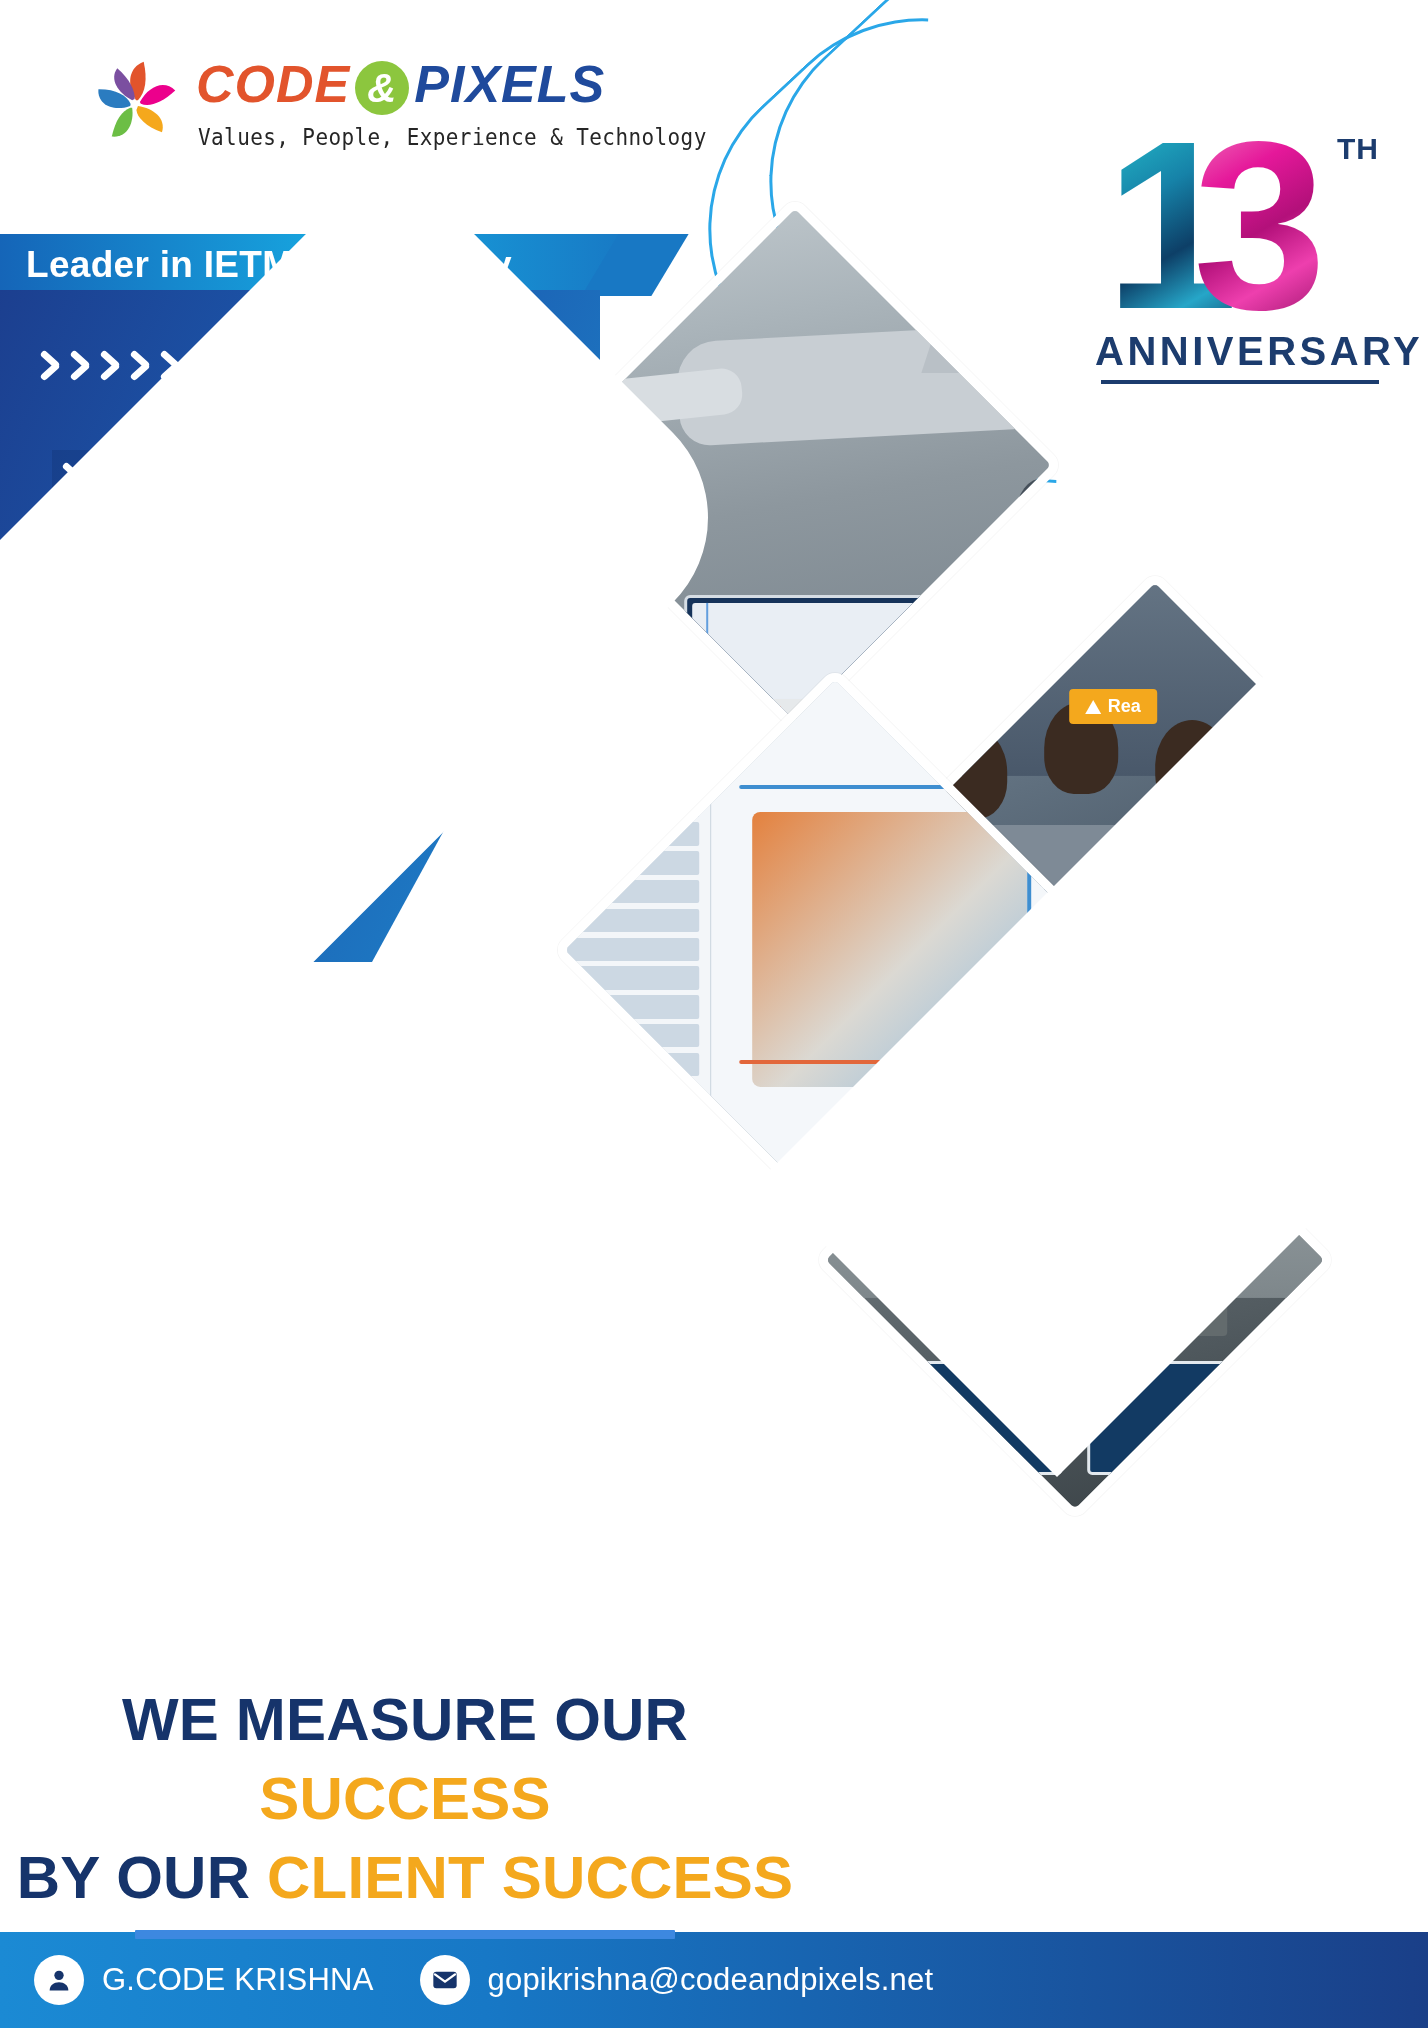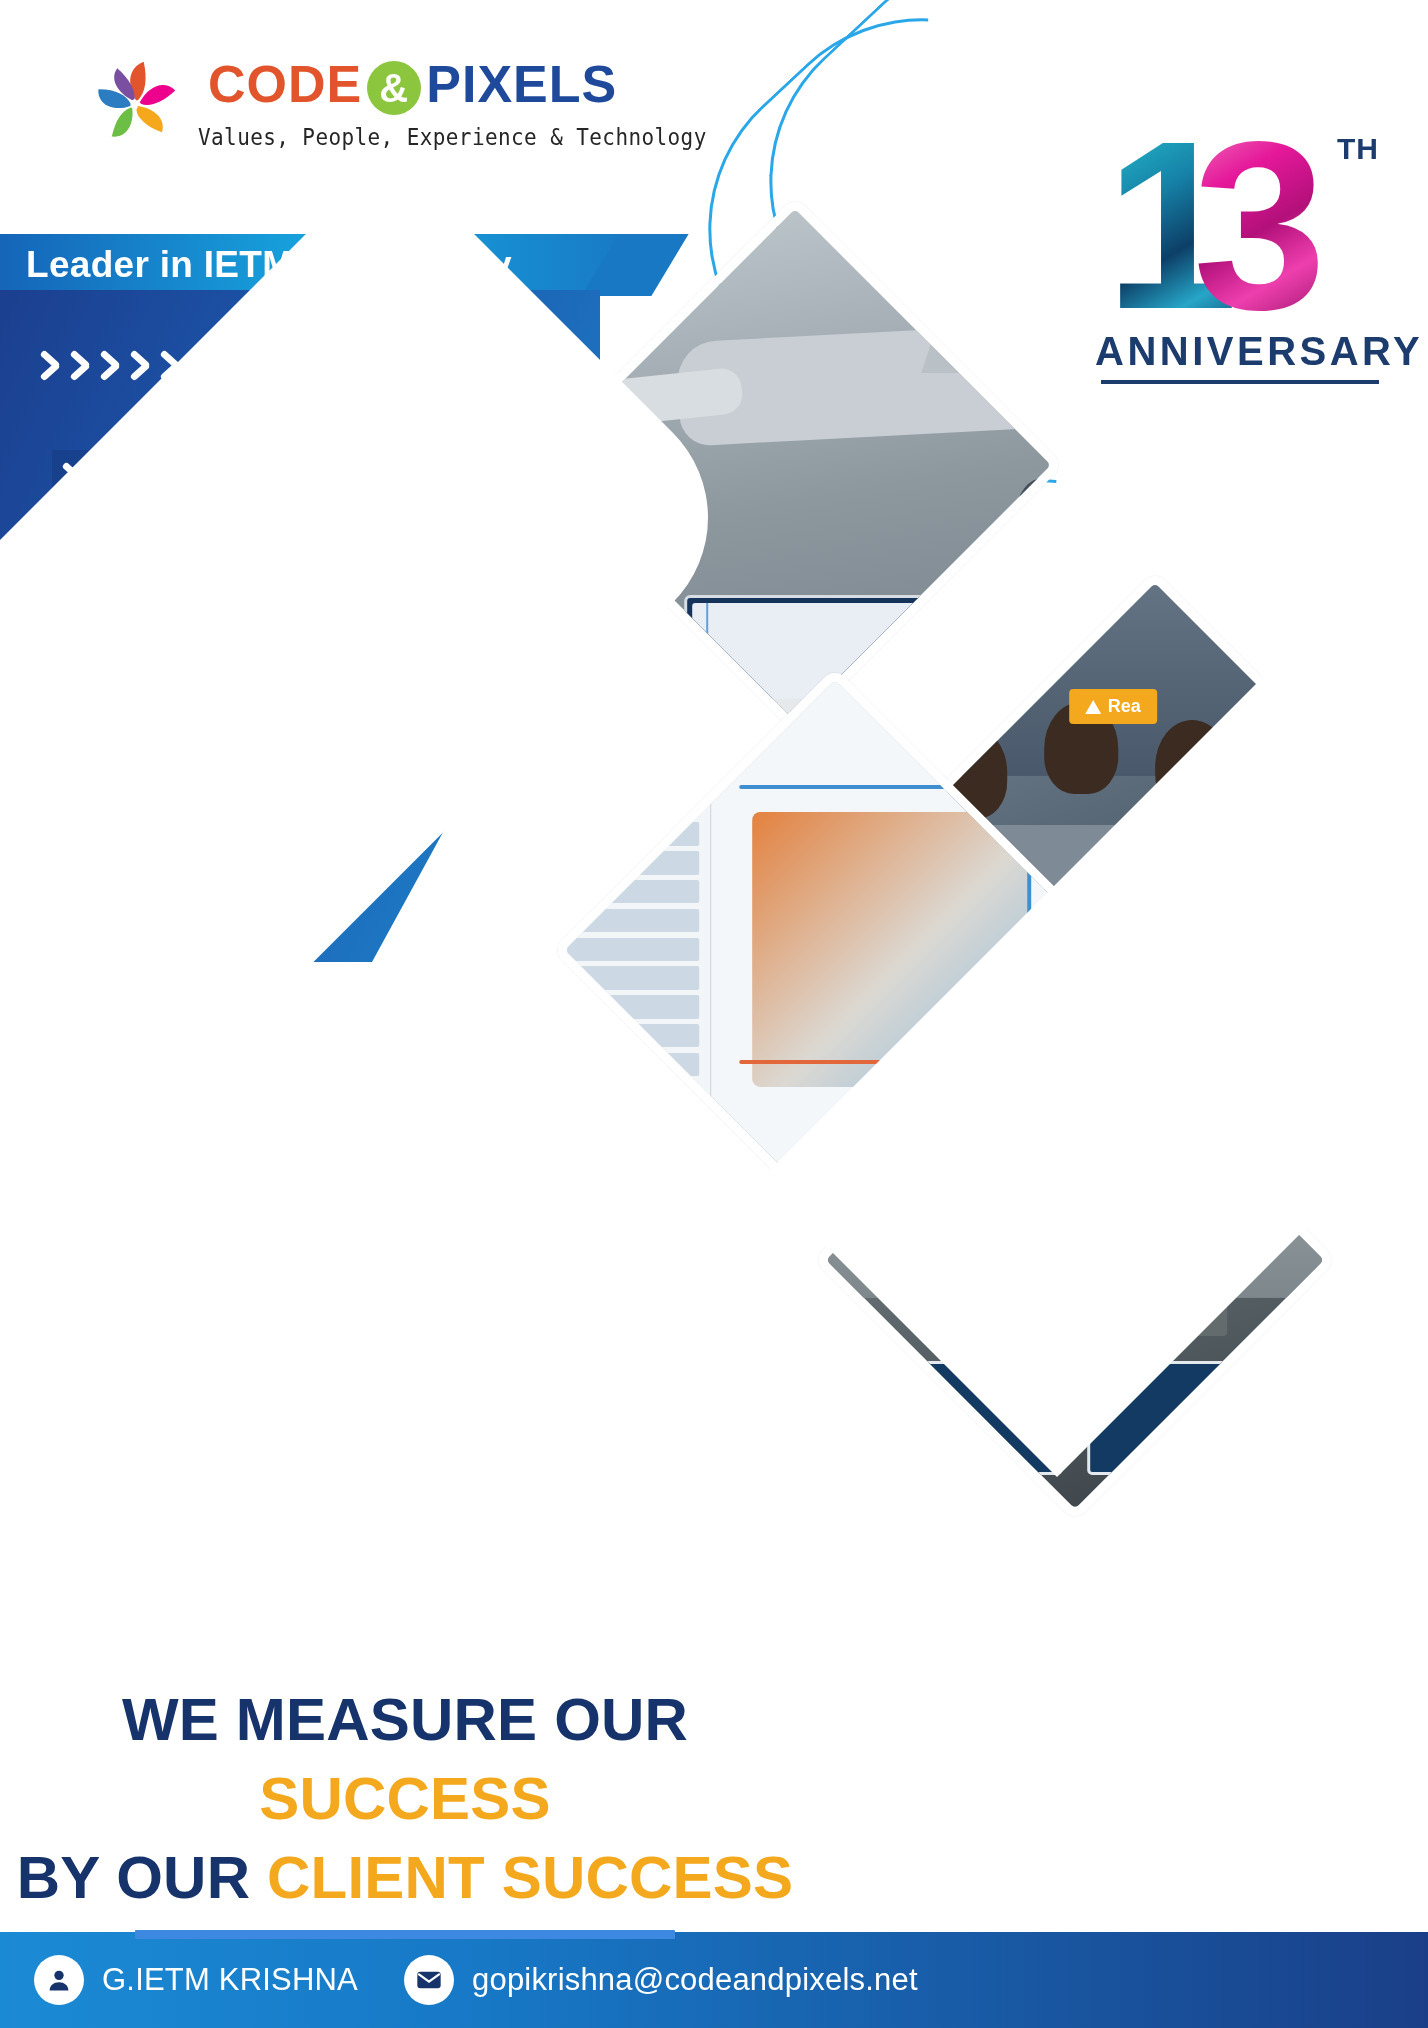--- a/index.html
+++ b/index.html
@@ -9,21 +9,21 @@
     font-family:"Liberation Sans", sans-serif;
     position:relative; overflow:hidden;
   }
 
   
   .poster { position:absolute; inset:0; background:#ffffff; overflow:hidden; }
 
   
   .logo-wrap { position:absolute; left:88px; top:52px; width:470px; height:110px; }
   .logo-mark { position:absolute; left:0; top:4px; width:96px; height:96px; }
-  .logo-text { position:absolute; left:120px; top:6px; font-size:52px; font-weight:bold; letter-spacing:1px; line-height:1; white-space:nowrap; }
+  .logo-text { position:absolute; left:108px; top:6px; font-size:52px; font-weight:bold; letter-spacing:1px; line-height:1; white-space:nowrap;font-style:italic; }
   .lt-code { color:#e2542c; }
   .lt-amp-circle { display:inline-block; width:54px; height:54px; border-radius:50%; background:#8cc63e; color:#ffffff; text-align:center; line-height:54px; font-size:40px; vertical-align:middle; margin:0 5px; }
   .lt-pixels { color:#1f4a9c; }
   .logo-tagline { position:absolute; left:110px; top:72px; font-size:21px; color:#262626; letter-spacing:.4px; font-family:"DejaVu Sans Mono", monospace; white-space:nowrap; transform:scaleY(1.12); transform-origin:left top; }
 
   
   .leader-banner {
     position:absolute; left:0; top:234px; width:636px; height:62px;
     background:linear-gradient(90deg,#1565b8 0%,#17a7e0 52%,#1878c4 100%);
     display:flex; align-items:center;
@@ -331,21 +331,21 @@
 
   <div class="footer">
 
     <div class="f-item">
       <span class="f-icon">
         <svg width="28" height="28" viewBox="0 0 24 24" aria-hidden="true">
           <circle cx="12" cy="8" r="4" fill="#16346b"></circle>
           <path d="M4 21c0-4.4 3.6-7 8-7s8 2.6 8 7z" fill="#16346b"></path>
         </svg>
       </span>
-      <span class="f-text">G.IETM KRISHNA</span>
+      <span class="f-text">G.CODE KRISHNA</span>
     </div>
 
     <div class="f-item">
       <span class="f-icon">
         <svg width="28" height="28" viewBox="0 0 24 24" aria-hidden="true">
           <rect x="2" y="5" width="20" height="14" rx="2.5" fill="#16346b"></rect>
           <path d="M3.4 7.2 12 13.4l8.6-6.2" stroke="#ffffff" stroke-width="2" fill="none" stroke-linecap="round"></path>
         </svg>
       </span>
       <span class="f-text">gopikrishna@codeandpixels.net</span>

